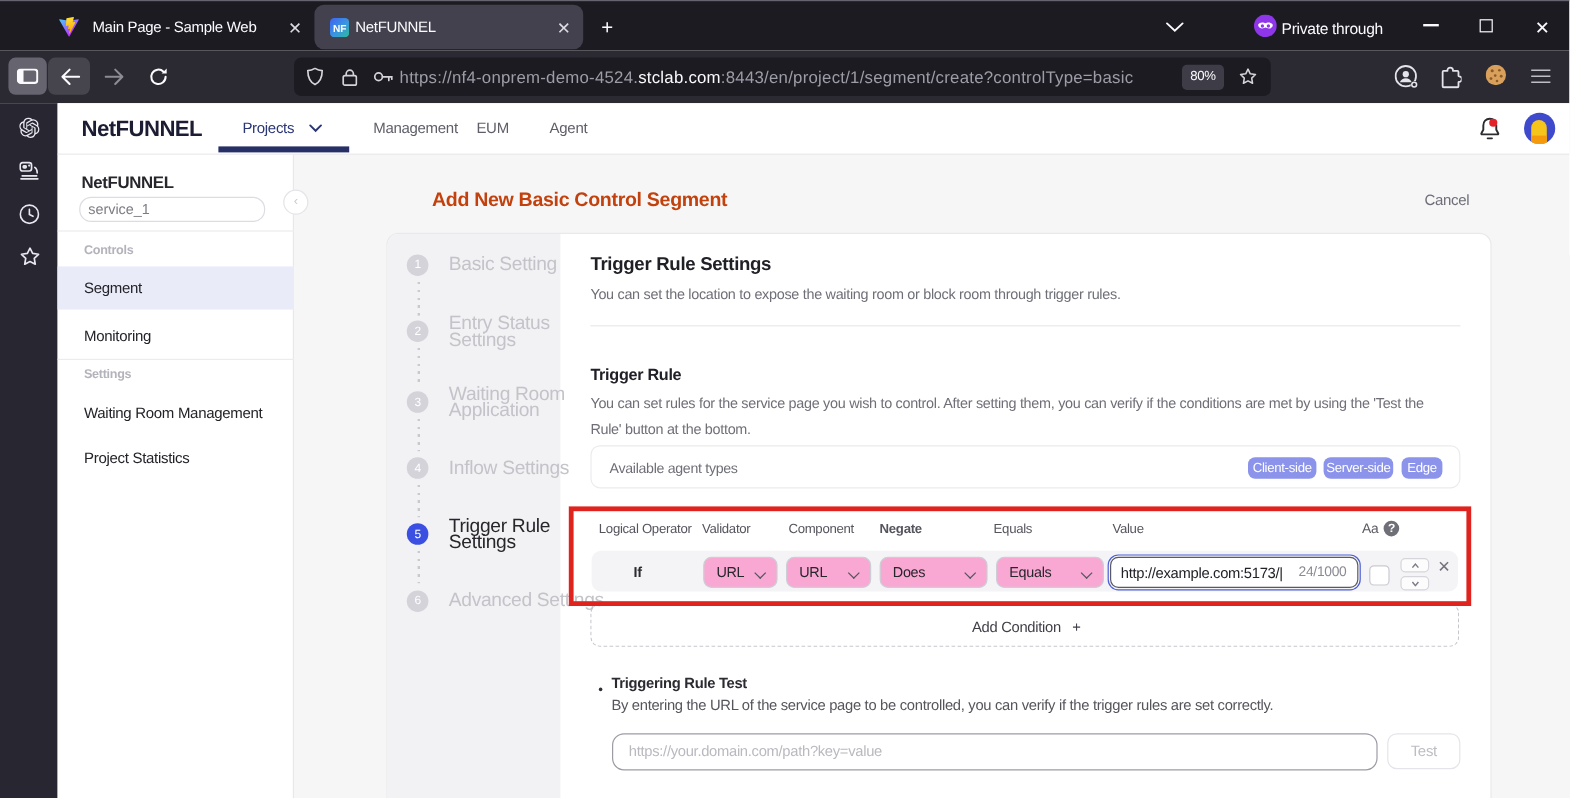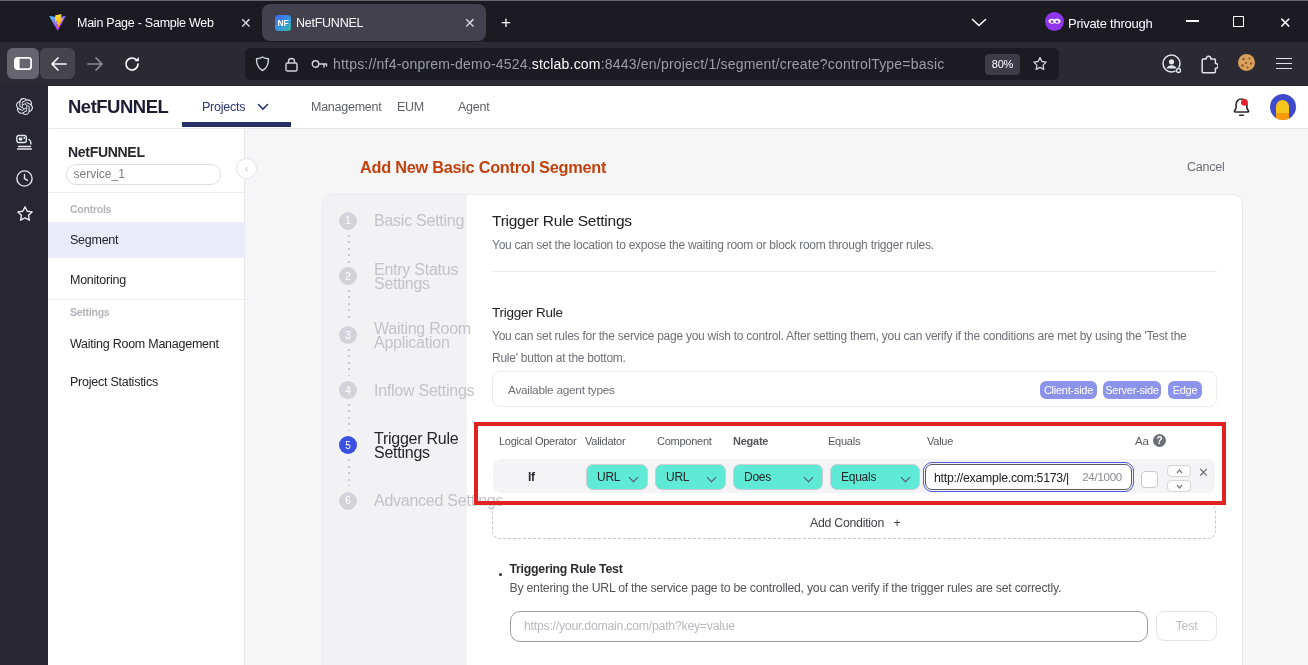--- a/index.html
+++ b/index.html
@@ -23,26 +23,26 @@
 #sidebar{position:absolute;left:48px;top:128.5px;width:197px;height:536.5px;background:#fff;border-right:1px solid #e8e8ec;}
 .sdiv{position:absolute;left:0;width:197px;height:1px;background:#ececf0;}
 .slabel{position:absolute;left:22px;font-size:10.5px;font-weight:700;color:#b3b3bb;}
 .sitem{position:absolute;left:22px;font-size:12.5px;color:#232329;}
 #collapse{position:absolute;left:236px;top:157.5px;width:21px;height:21px;background:#fff;border:1px solid #e4e4e9;border-radius:50%;color:#c9c9d0;font-size:11px;display:flex;align-items:center;justify-content:center;}
 #card{position:absolute;left:322px;top:194px;width:921px;height:500px;background:#fff;border:1px solid #e9e9ed;border-radius:10px;overflow:hidden;}
 #stepcol{position:absolute;left:0;top:0;width:144px;height:100%;background:#f2f2f4;}
 .scirc{position:absolute;width:18px;height:18px;border-radius:50%;background:#d3d3d9;color:#fff;font-size:10px;display:flex;align-items:center;justify-content:center;left:16px;}
 .slab{position:absolute;left:51px;font-size:16px;color:#c3c3c9;line-height:14px;}
 .sdot{position:absolute;left:24.5px;width:2px;background:repeating-linear-gradient(to bottom,#c9c9cf 0 2px,transparent 2px 6.5px);}
-.h2{position:absolute;font-weight:400;color:#202027;}
+.h2{position:absolute;font-weight:700;color:#202027;}
 .p{position:absolute;color:#6f6f78;font-size:12px;line-height:22px;}
 .cdiv{position:absolute;height:1px;background:#e9e9ed;}
 .badge{position:absolute;height:18px;border-radius:6px;background:#8b93ea;color:#fff;font-size:11px;font-weight:500;display:flex;align-items:center;justify-content:center;top:9px;}
 .hlabel{position:absolute;top:239.5px;font-size:11px;color:#55555e;}
-.sel{position:absolute;top:268.5px;height:26px;background:#5eead4;border:1px solid #cdcdd5;border-radius:7px;font-size:12px;color:#26262b;display:flex;align-items:center;padding-left:10px;}
+.sel{position:absolute;top:268.5px;height:26px;background:#f9a8d4;border:1px solid #cdcdd5;border-radius:7px;font-size:12px;color:#26262b;display:flex;align-items:center;padding-left:10px;}
 .chev{margin-left:auto;margin-right:9px;width:8px;height:8px;position:relative;}
 .chev:after{content:"";position:absolute;left:0;top:1px;width:6px;height:6px;border-right:1.4px solid #55555e;border-bottom:1.4px solid #55555e;transform:rotate(45deg);}
 </style>
 </head>
 <body>
 <div id="root">
 
 <div id="titlebar">
 
   <svg class="abs" style="left:49px;top:12.5px" width="17" height="17" viewBox="0 0 410 404">

